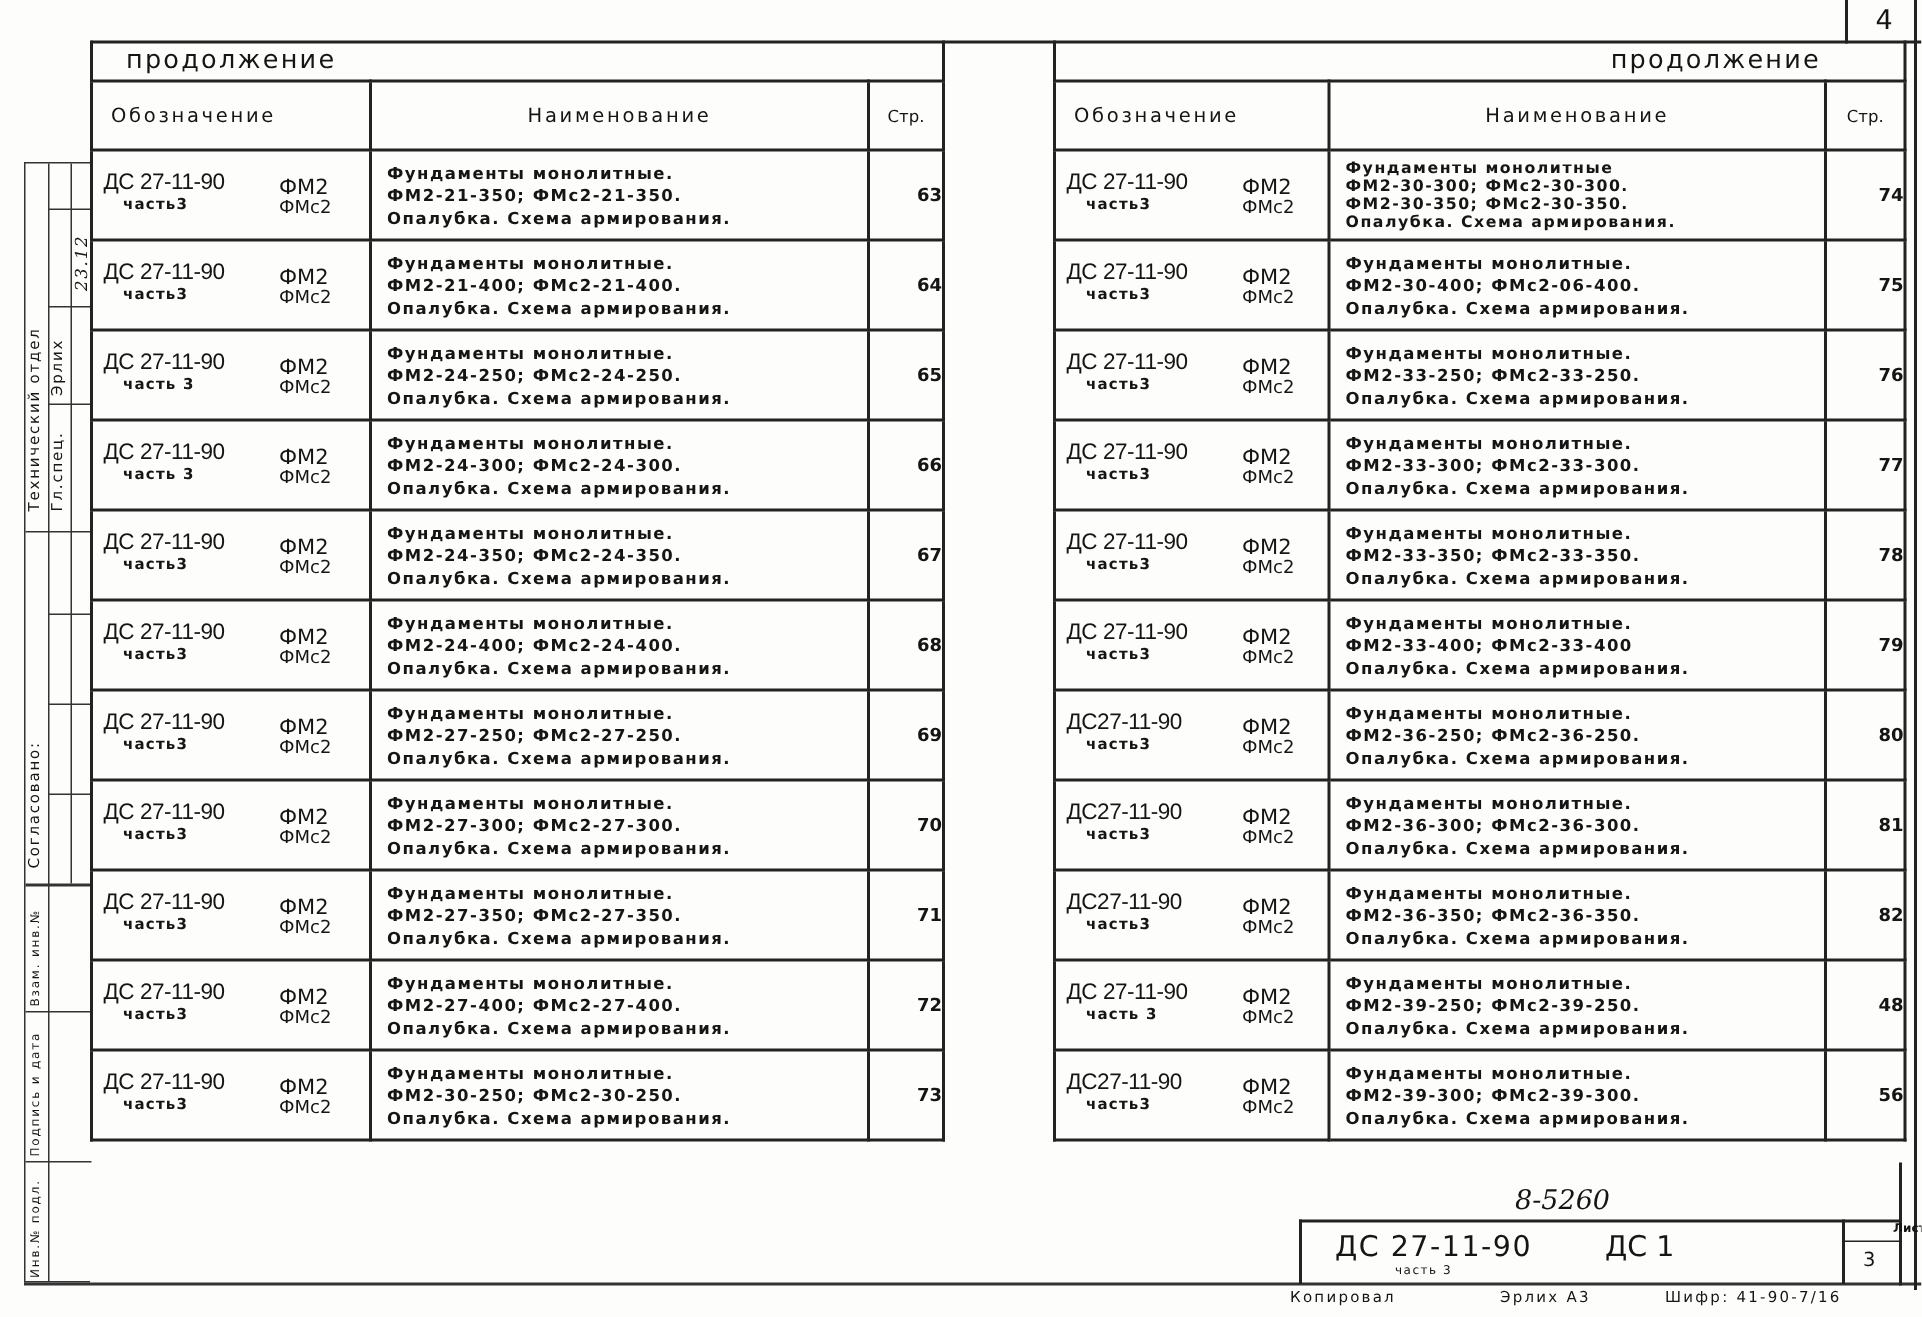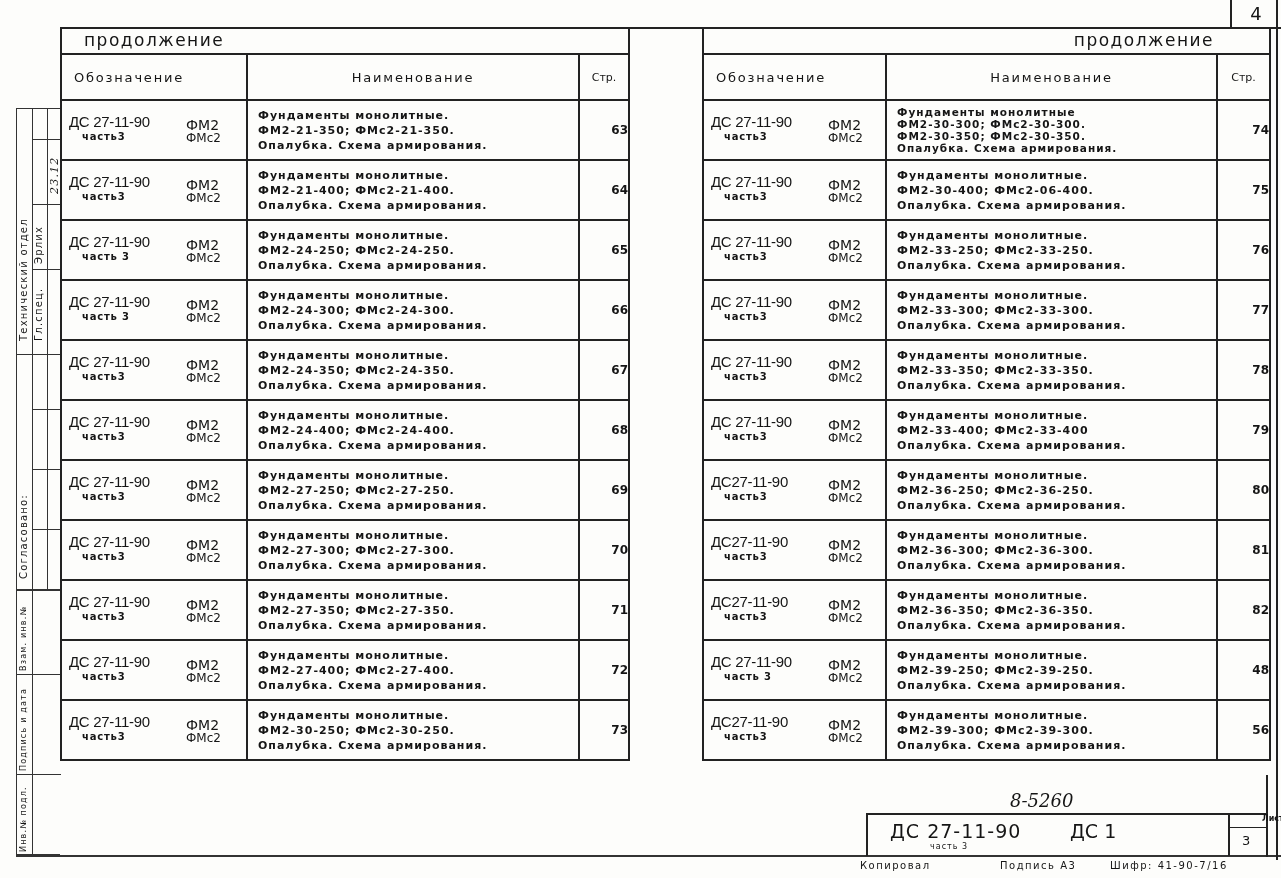--- a/index.html
+++ b/index.html
@@ -438,14 +438,14 @@
 <div class="abs tb"></div>
 <div class="abs tb-code">ДС 27-11-90</div>
 <div class="abs tb-part">часть 3</div>
 <div class="abs tb-ds">ДС 1</div>
 <div class="abs tb-list-box"></div>
 <div class="abs tb-list-label">Лист</div>
 <div class="abs tb-list-sep"></div>
 <div class="abs tb-list-num">3</div>
 
 <div class="abs footer" style="left:860px;">Копировал</div>
-<div class="abs footer" style="left:1000px;">Подпись А3</div>
+<div class="abs footer" style="left:1000px;">Эрлих А3</div>
 <div class="abs footer" style="left:1110px;">Шифр: 41-90-7/16</div>
 
 </body></html>

